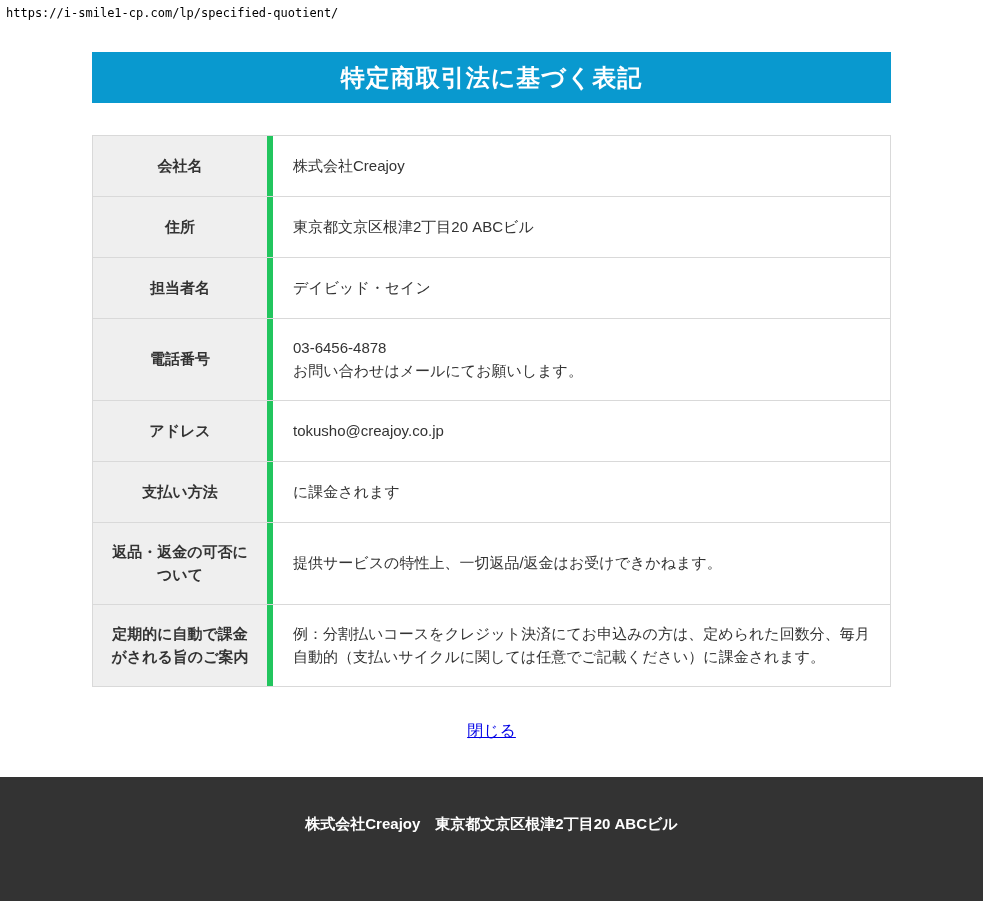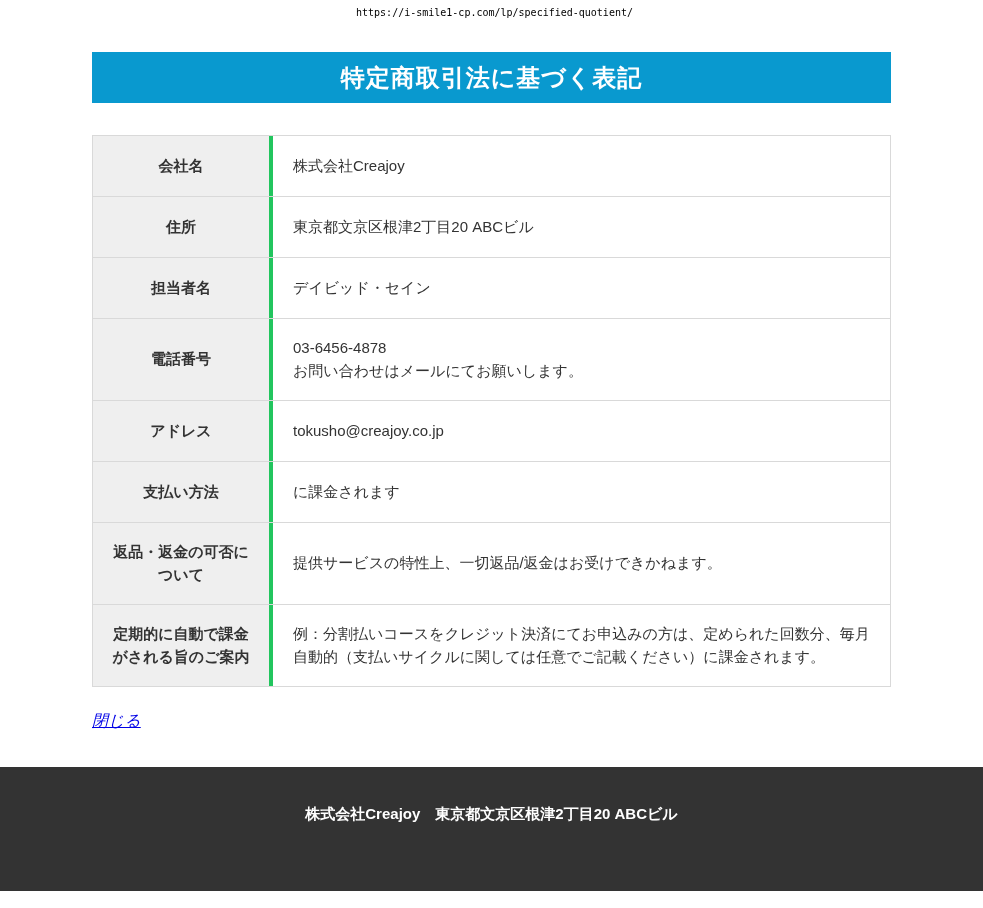--- a/index.html
+++ b/index.html
@@ -8,25 +8,24 @@
     background: #ffffff;
     font-family: "Liberation Sans", sans-serif;
     color: #333333;
   }
   body { min-height: 908px; }
 
   
   .url-caption {
     padding: 5px 0 0 6px;
     font-family: "DejaVu Sans Mono", monospace;
-    font-size: 10px;
+    font-size: 12px;
     color: #000000;
     height: 20px;
     line-height: 16px;
-    text-align: center;
   }
 
   .page { width: 799px; margin: 0 92px; }
 
   
   .banner {
     margin-top: 32px;
     height: 51px;
     background: #0999cf;
     display: flex;
@@ -50,21 +49,21 @@
   .row {
     display: flex;
     border-bottom: 1px solid #d9d9d9;
     min-height: 61px;
   }
   .row.tall { min-height: 82px; }
   .cell-label {
     width: 180px;
     flex: 0 0 180px;
     background: #efefef;
-    border-right: 4px solid #22c55e;
+    border-right: 6px solid #22c55e;
     display: flex;
     align-items: center;
     justify-content: center;
     text-align: center;
     font-weight: bold;
     font-size: 15px;
     line-height: 1.5;
     padding: 10px 14px;
   }
   .cell-value {
@@ -73,23 +72,23 @@
     display: flex;
     flex-direction: column;
     justify-content: center;
     padding: 10px 20px;
     font-size: 15px;
     line-height: 1.5;
   }
 
   
   .close-wrap {
-    margin-top: 24px;
+    text-align: center;
+    margin-top: 34px;
     height: 22px;
-    font-style: italic;
   }
   .close-wrap a {
     color: #0000e6;
     font-size: 16px;
     text-decoration: underline;
     cursor: pointer;
   }
 
   
   .footer {

